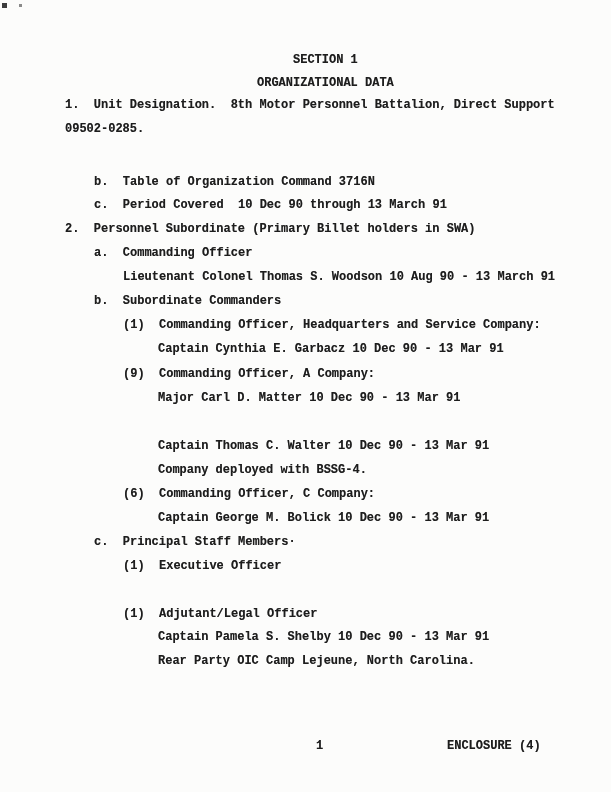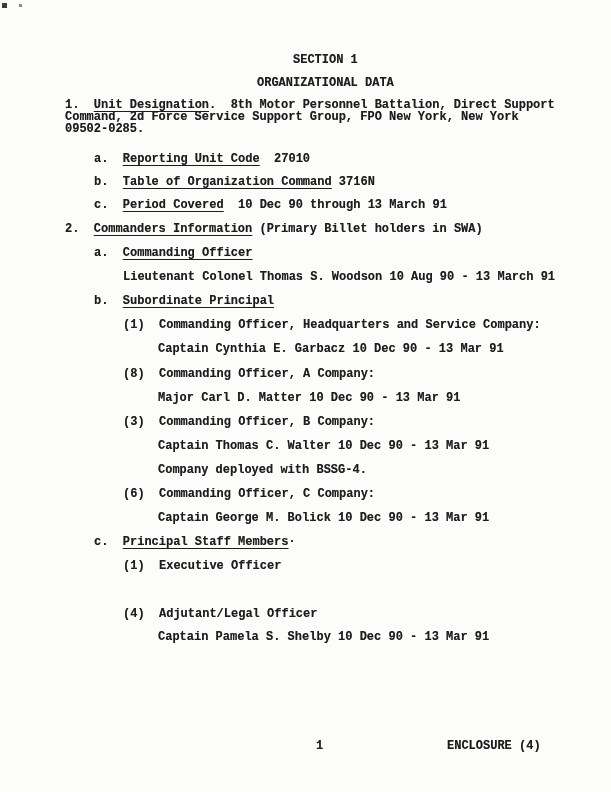--- a/index.html
+++ b/index.html
@@ -18,70 +18,67 @@
     position:absolute;
     white-space:pre;
     font-size:12px;
     line-height:12px;
     color:#1d1d1d;
     font-weight:700;
     letter-spacing:0px;
     text-shadow:0 0 0.5px rgba(40,40,40,0.55);
   }
   .u{
-    text-decoration:underline;
     text-decoration-thickness:1px;
     text-underline-offset:2.5px;
     text-align:center;
   }
   .speck{position:absolute;background:#4a4a4a;}
   .s1{left:2px;top:3px;width:5px;height:5px;background:#3c3c3c;}
   .s2{left:19px;top:4px;width:3px;height:3px;background:#8a8a8a;}
 </style>
 </head>
 <body>
 
 <div class="page">
 
   <div class="speck s1"></div>
   <div class="speck s2"></div>
 
   <div class="line" style="left:293px;top:54px">SECTION 1</div>
   <div class="line" style="left:257px;top:77px">ORGANIZATIONAL DATA</div>
 
   <div class="line" style="left:65px;top:99px"><span>1.  </span><span class="u">Unit Designation</span><span>.  8th Motor Personnel Battalion, Direct Support</span></div>
-  <div class="line" style="left:65px;top:111px"><span>Command, 2d Force Service Support Group, FPO New York, New York</span></div>
   <div class="line" style="left:65px;top:123px"><span>09502-0285.</span></div>
 
-  <div class="line" style="left:94px;top:153px"><span>a.  </span><span class="u">Reporting Unit Code</span><span>  27010</span></div>
   <div class="line" style="left:94px;top:176px"><span>b.  </span><span class="u">Table of Organization Command</span><span> 3716N</span></div>
   <div class="line" style="left:94px;top:199px"><span>c.  </span><span class="u">Period Covered</span><span>  10 Dec 90 through 13 March 91</span></div>
 
-  <div class="line" style="left:65px;top:223px"><span>2.  </span><span class="u">Commanders Information</span><span> (Primary Billet holders in SWA)</span></div>
+  <div class="line" style="left:65px;top:223px"><span>2.  </span><span class="u">Personnel Subordinate</span><span> (Primary Billet holders in SWA)</span></div>
   <div class="line" style="left:94px;top:247px"><span>a.  </span><span class="u">Commanding Officer</span></div>
   <div class="line" style="left:123px;top:271px"><span>Lieutenant Colonel Thomas S. Woodson 10 Aug 90 - 13 March 91</span></div>
 
-  <div class="line" style="left:94px;top:295px"><span>b.  </span><span class="u">Subordinate Principal</span></div>
+  <div class="line" style="left:94px;top:295px"><span>b.  </span><span class="u">Subordinate Commanders</span></div>
 
   <div class="line" style="left:123px;top:319px"><span>(1)  Commanding Officer, Headquarters and Service Company:</span></div>
   <div class="line" style="left:158px;top:343px"><span>Captain Cynthia E. Garbacz 10 Dec 90 - 13 Mar 91</span></div>
 
-  <div class="line" style="left:123px;top:368px"><span>(8)  Commanding Officer, A Company:</span></div>
+  <div class="line" style="left:123px;top:368px"><span>(9)  Commanding Officer, A Company:</span></div>
   <div class="line" style="left:158px;top:392px"><span>Major Carl D. Matter 10 Dec 90 - 13 Mar 91</span></div>
 
-  <div class="line" style="left:123px;top:416px"><span>(3)  Commanding Officer, B Company:</span></div>
   <div class="line" style="left:158px;top:440px"><span>Captain Thomas C. Walter 10 Dec 90 - 13 Mar 91</span></div>
   <div class="line" style="left:158px;top:464px"><span>Company deployed with BSSG-4.</span></div>
 
   <div class="line" style="left:123px;top:488px"><span>(6)  Commanding Officer, C Company:</span></div>
   <div class="line" style="left:158px;top:512px"><span>Captain George M. Bolick 10 Dec 90 - 13 Mar 91</span></div>
 
   <div class="line" style="left:94px;top:536px"><span>c.  </span><span class="u">Principal Staff Members</span><span>·</span></div>
 
   <div class="line" style="left:123px;top:560px"><span>(1)  Executive Officer</span></div>
 
-  <div class="line" style="left:123px;top:608px"><span>(4)  Adjutant/Legal Officer</span></div>
+  <div class="line" style="left:123px;top:608px"><span>(1)  Adjutant/Legal Officer</span></div>
   <div class="line" style="left:158px;top:631px"><span>Captain Pamela S. Shelby 10 Dec 90 - 13 Mar 91</span></div>
+  <div class="line" style="left:158px;top:655px"><span>Rear Party OIC Camp Lejeune, North Carolina.</span></div>
 
   <div class="line" style="left:316px;top:740px">1</div>
   <div class="line" style="left:447px;top:740px">ENCLOSURE (4)</div>
 
 </div>
 
 </body></html>

